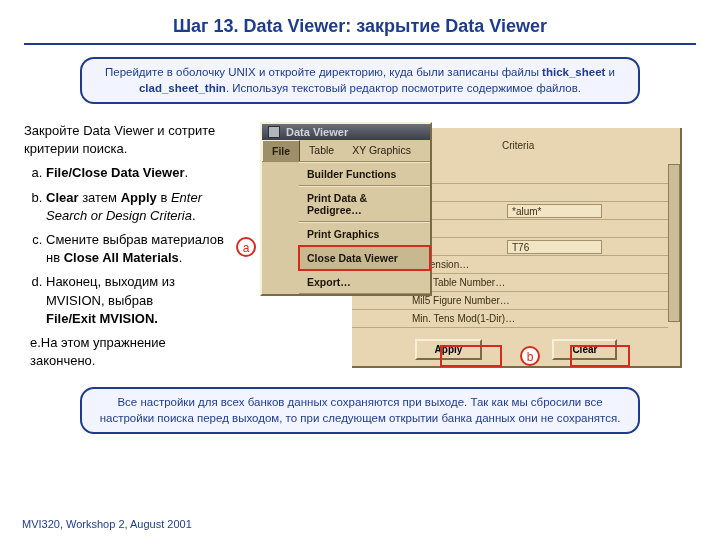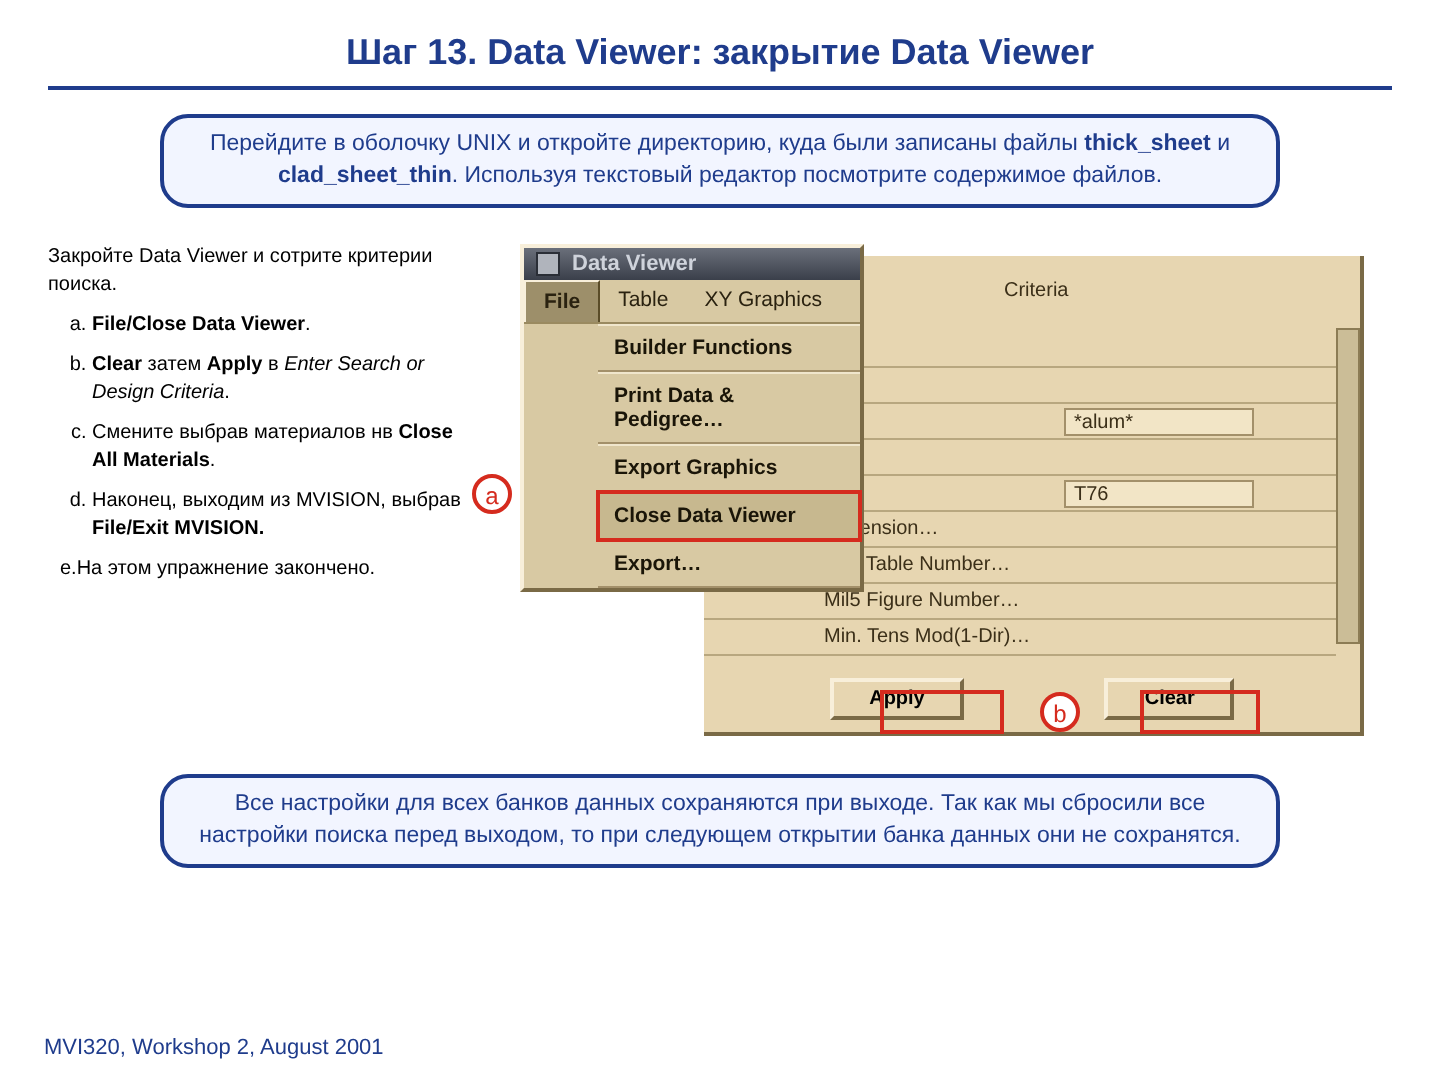--- a/index.html
+++ b/index.html
@@ -39,21 +39,21 @@
     width: 560px;
   }
   .callout .bold { font-weight: bold; }
   .main {
     display: flex;
     gap: 8px;
     align-items: flex-start;
   }
   .instructions {
     flex: 0 0 210px;
-    font-size: 10px;
+    font-size: 13px;
     line-height: 1.4;
   }
   .instructions p { margin: 0 0 6px 0; }
   .instructions ol {
     list-style: lower-alpha;
     padding-left: 22px;
     margin: 0;
   }
   .instructions li { margin-bottom: 6px; }
   .instructions .b { font-weight: bold; }
@@ -92,21 +92,21 @@
   }
   .bg-cell {
     background: #f2e5c6;
     border: 1px solid #a3906a;
     height: 14px;
     width: 95px;
     font-size: 10px;
     padding: 0 4px;
     line-height: 14px;
     color: #3b2f18;
-    margin-left: 120px;
+    margin-left: 95px;
   }
   .criteria-label {
     position: absolute;
     top: 12px;
     left: 150px;
     font-size: 10px;
     color: #3b2f18;
   }
   .scroll-v {
     position: absolute;
@@ -287,21 +287,21 @@
           <span>Data Viewer</span>
         </div>
         <div class="dv-menu">
           <div class="active">File</div>
           <div>Table</div>
           <div>XY Graphics</div>
         </div>
         <div class="dv-dropdown">
           <div class="dv-item">Builder Functions</div>
           <div class="dv-item">Print Data &amp; Pedigree…</div>
-          <div class="dv-item">Export Graphics</div>
+          <div class="dv-item">Print Graphics</div>
           <div class="dv-item highlight">Close Data Viewer</div>
           <div class="dv-item">Export…</div>
         </div>
       </div>
 
       <div class="circle-label" style="top:115px; left:-6px;">a</div>
       <div class="apply-outline" style="bottom:10px; left:198px; width:62px; height:22px;"></div>
       <div class="circle-label" style="bottom:11px; left:278px;">b</div>
       <div class="clear-outline" style="bottom:10px; left:328px; width:60px; height:22px;"></div>
     </div>

